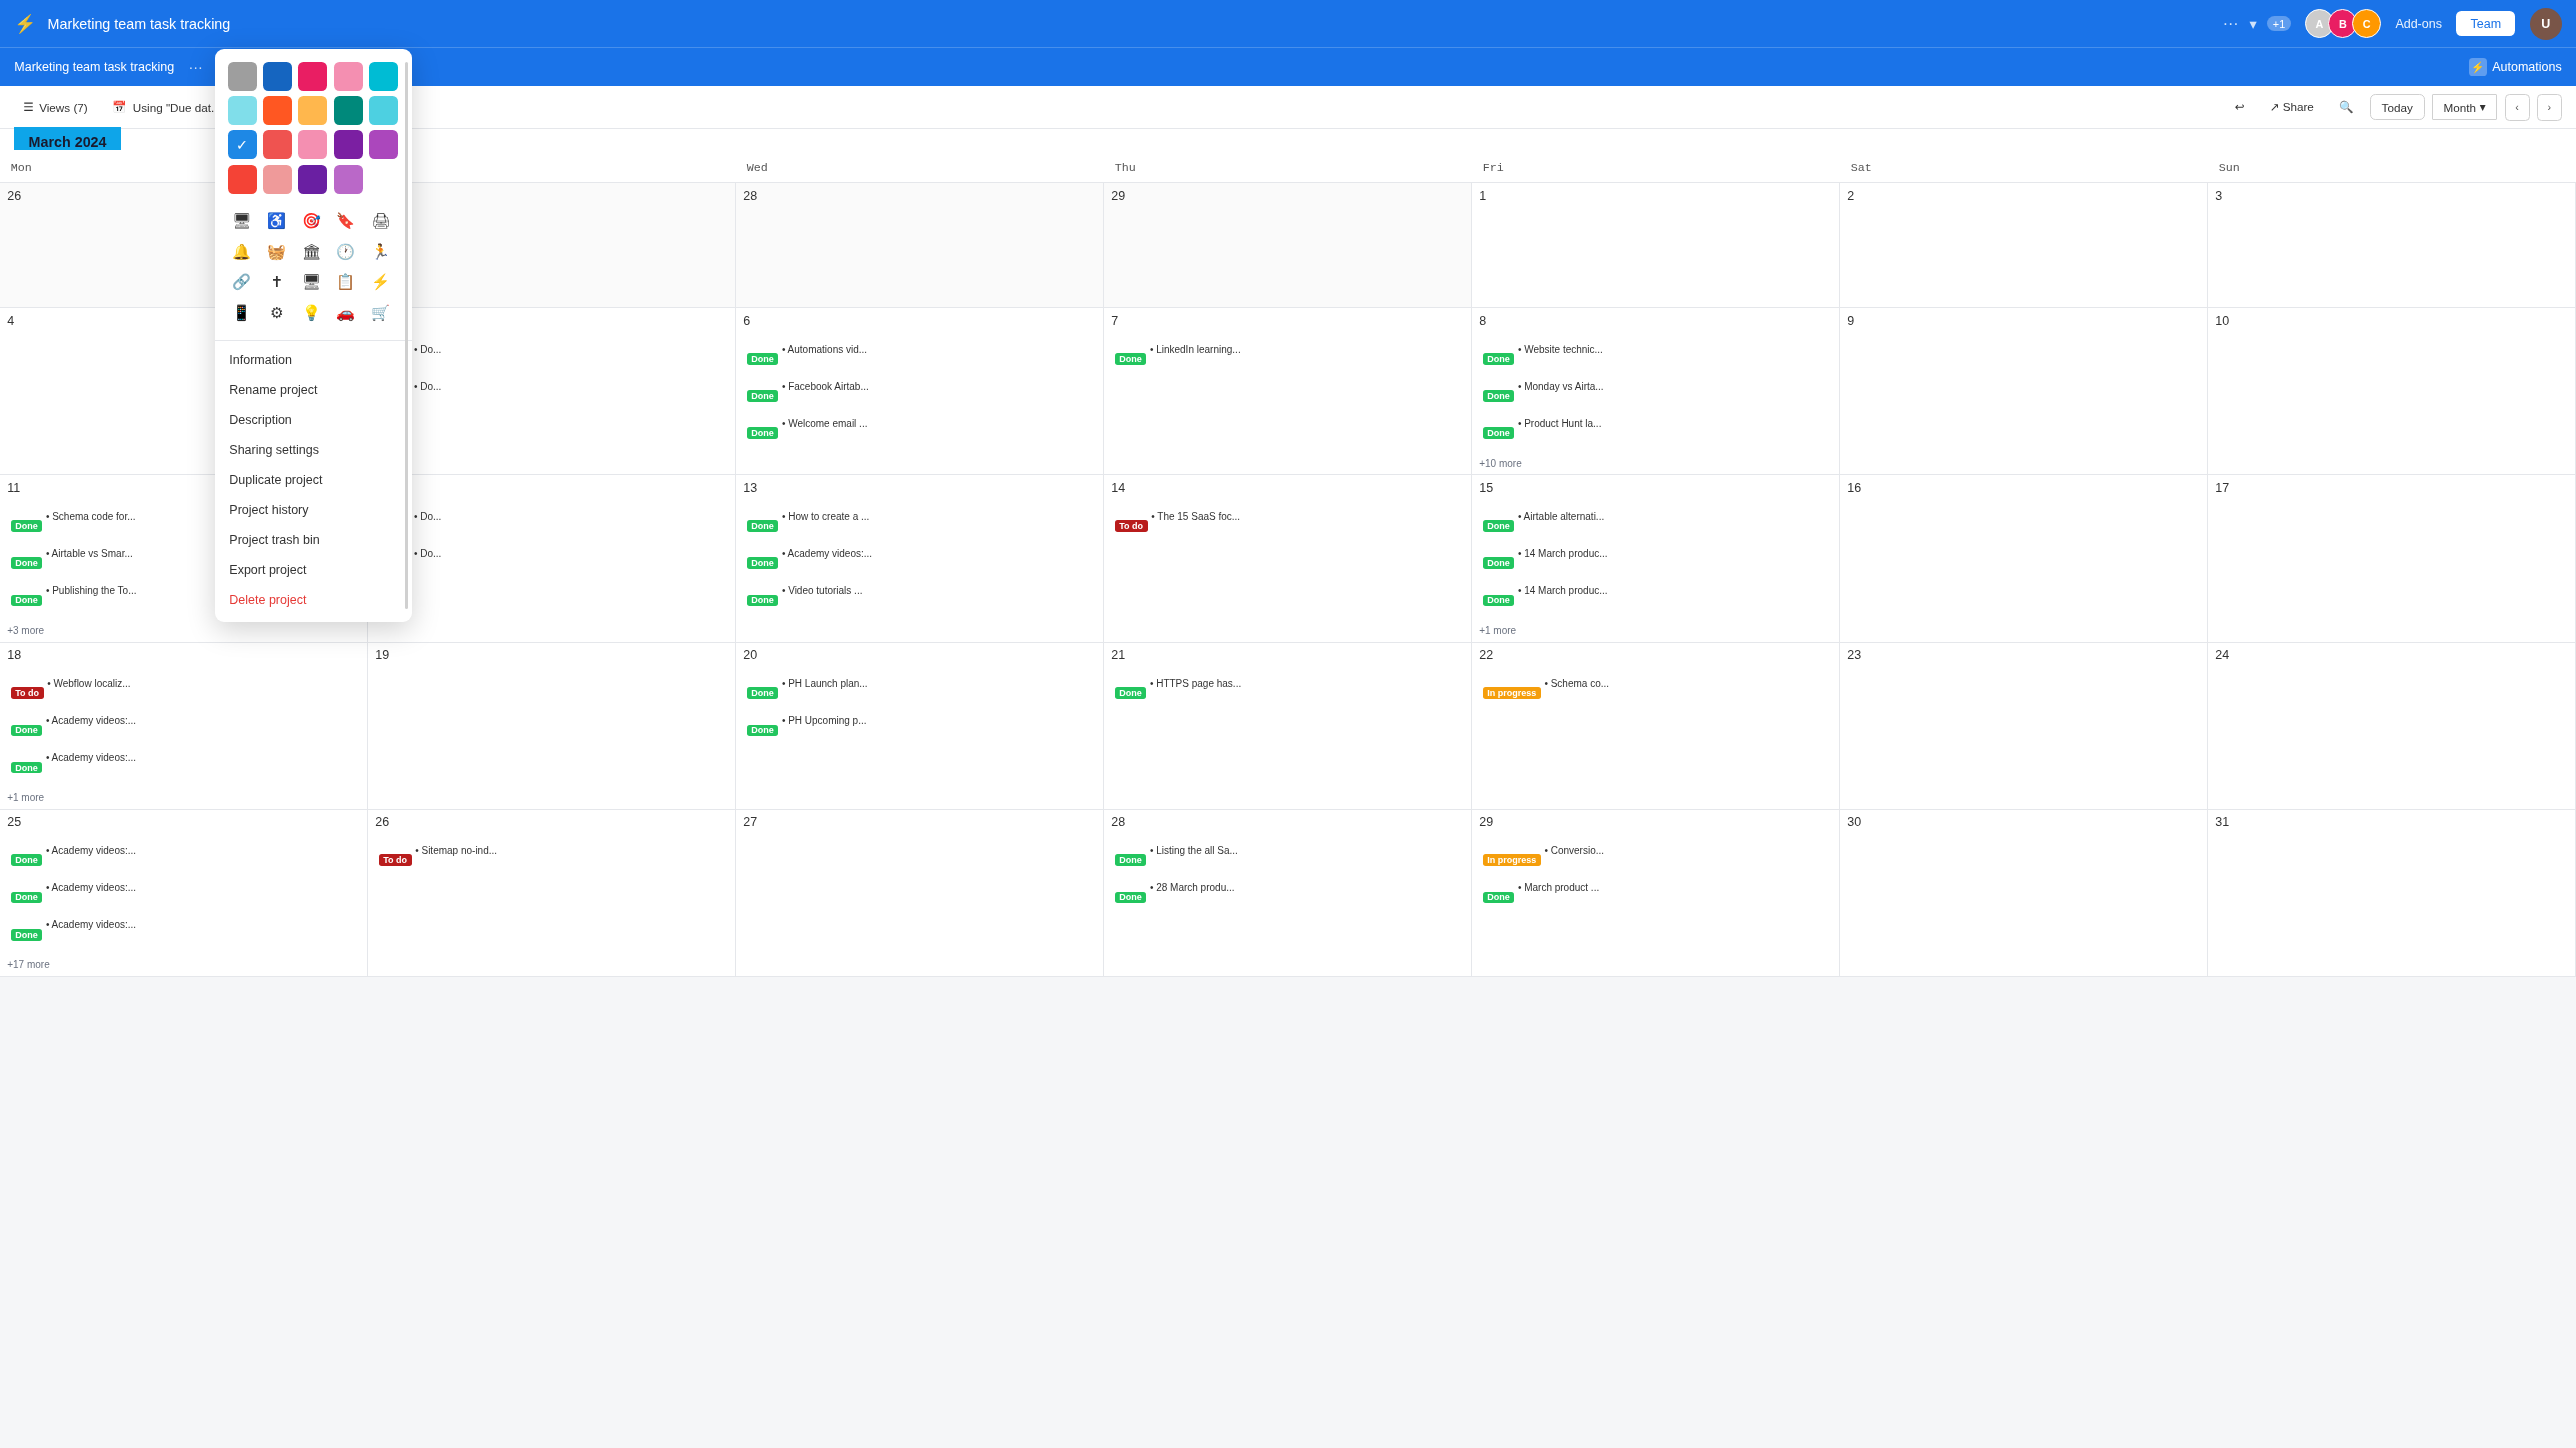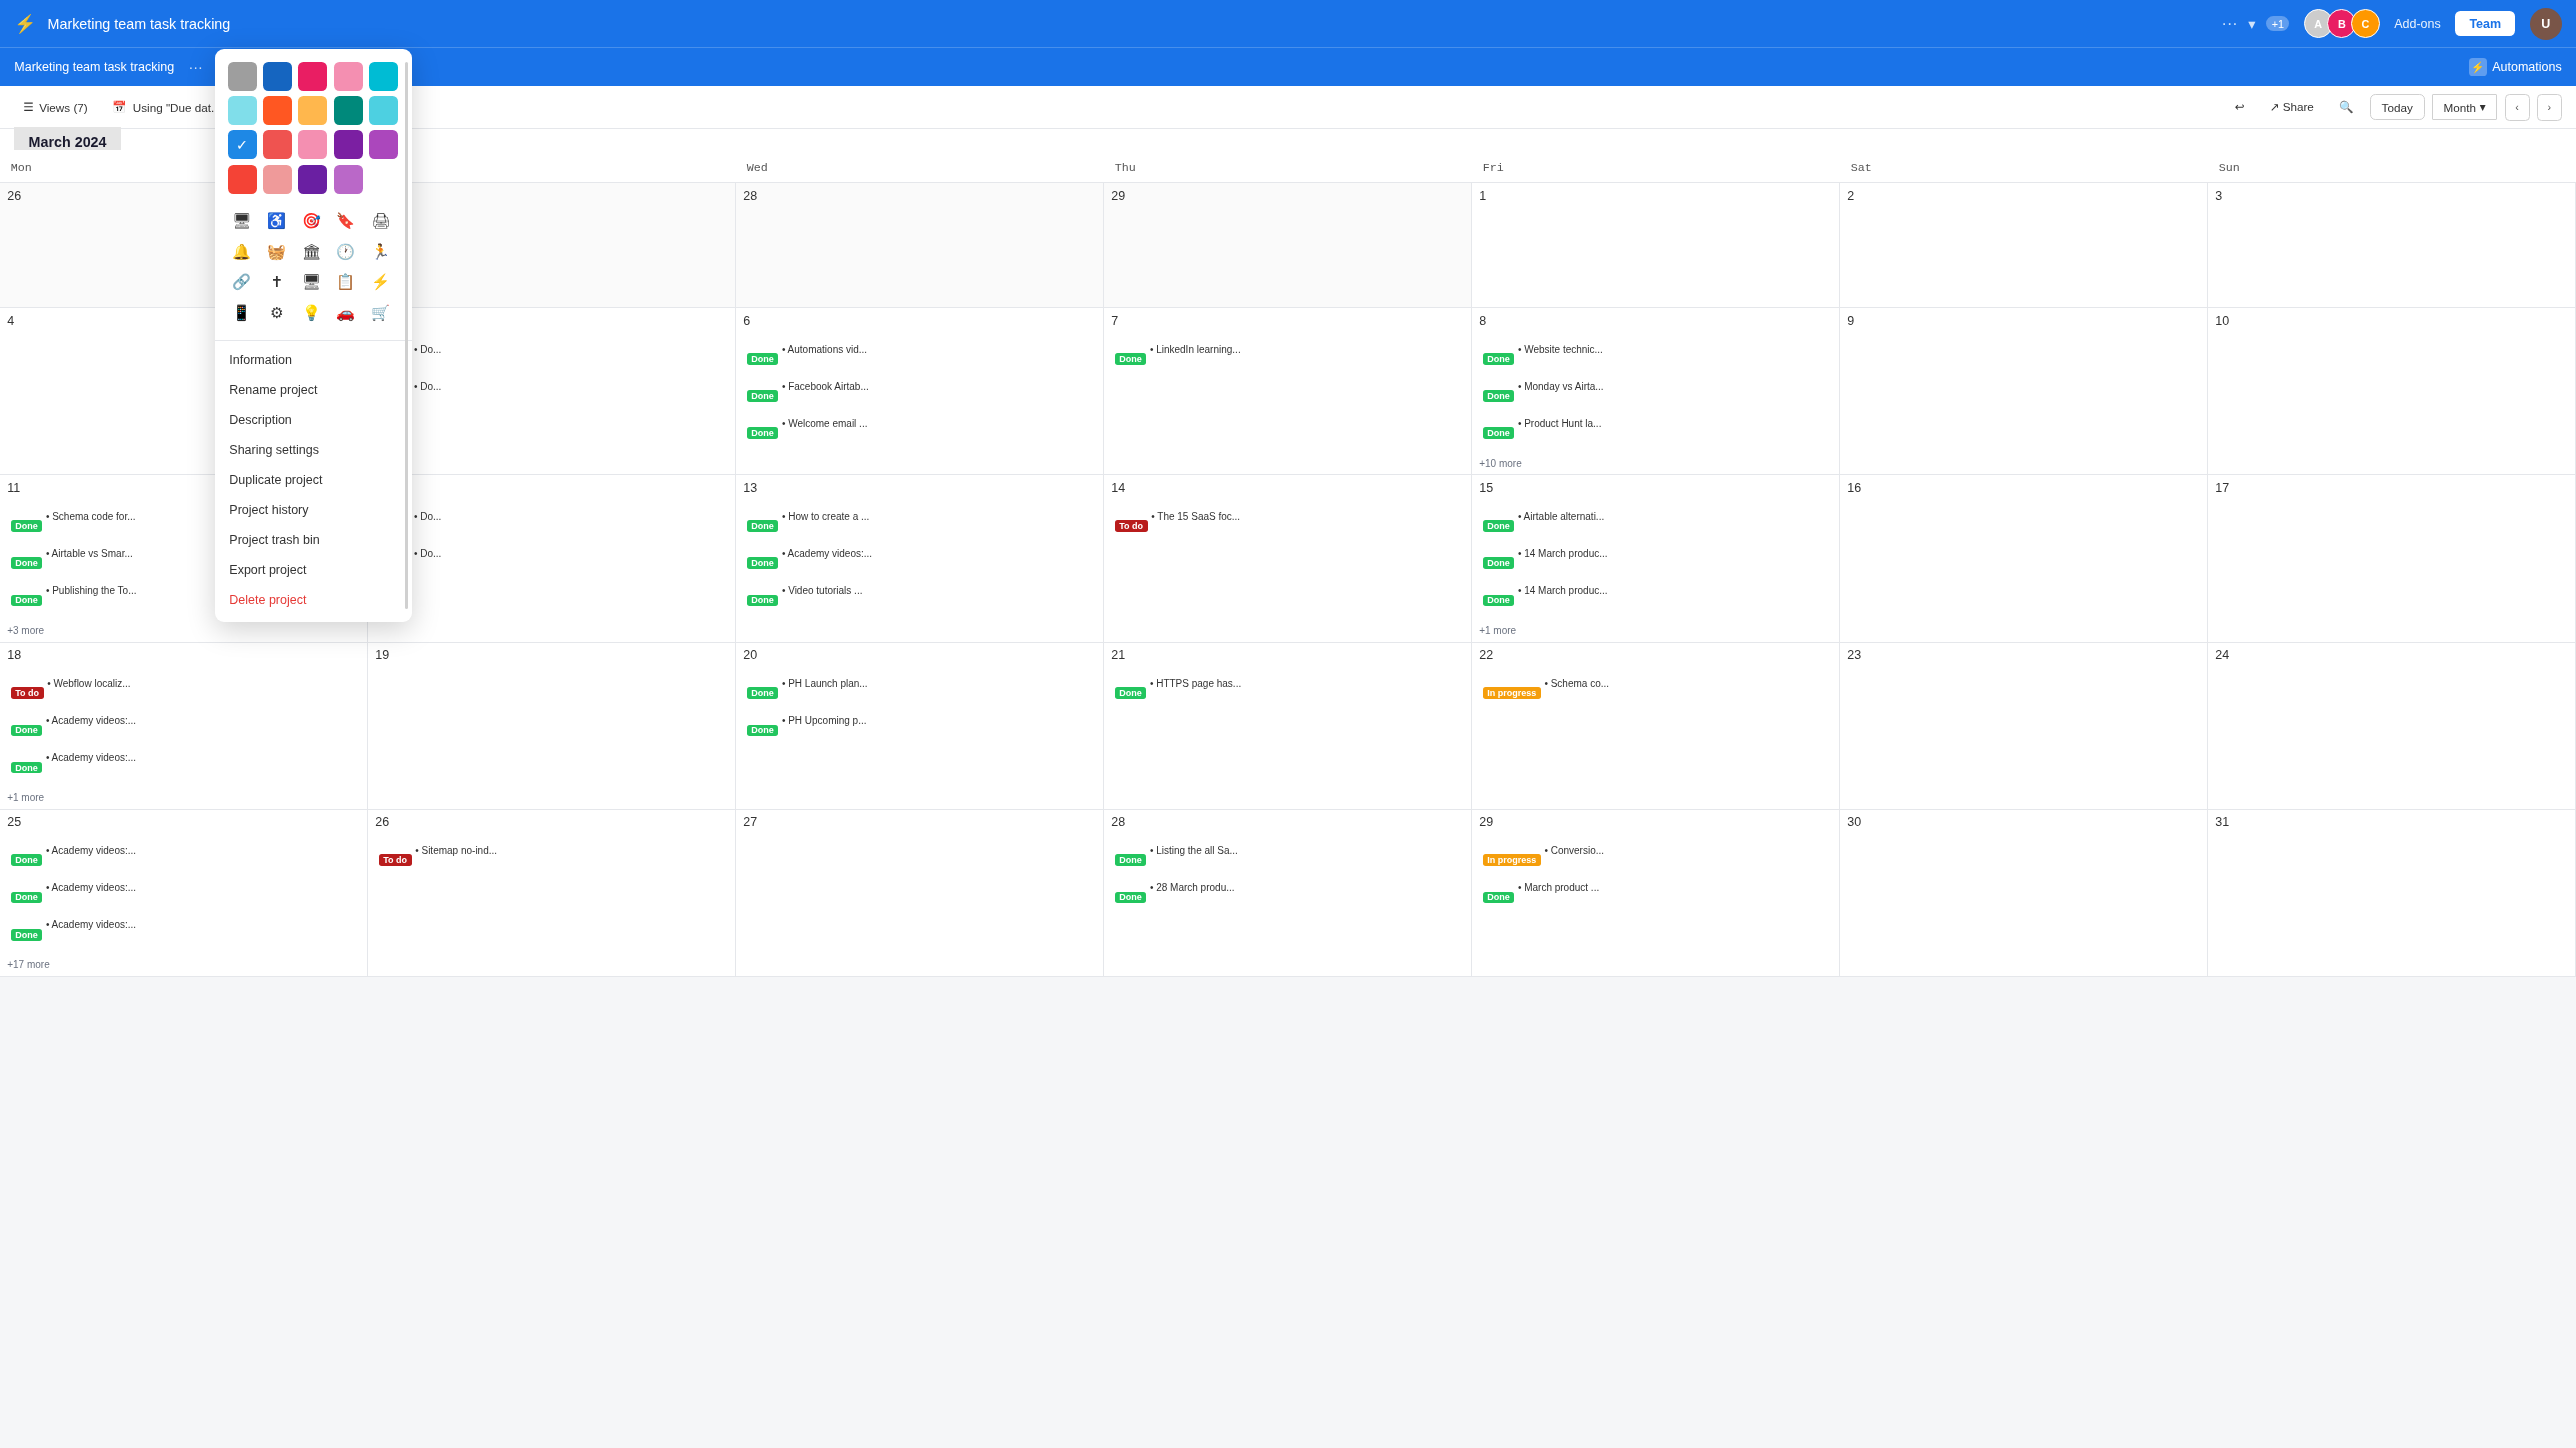--- a/index.html
+++ b/index.html
@@ -19,21 +19,21 @@
     .nav-title { color: white; font-size: 14.3px; font-weight: 500; flex: 1; }
     .nav-dots { color: white; font-size: 16px; opacity: 0.8; cursor: pointer; }
     .nav-chevron { color: white; opacity: 0.8; cursor: pointer; }
     .nav-right { display: flex; align-items: center; gap: 14.3px; margin-left: auto; }
     .nav-plus-badge { background: rgba(255,255,255,0.3); color: white; font-size: 10.8px; padding: 1.8px 5.4px; border-radius: 9px; }
     .avatar-group { display: flex; gap: -3.6px; }
     .avatar { width: 29px; height: 29px; border-radius: 50%; border: 1.8px solid white; background: #ccc; overflow: hidden; display: inline-flex; align-items: center; justify-content: center; font-size: 10.8px; font-weight: 600; color: white; }
     .avatar-a { background: #e91e63; margin-left: -5.4px; }
     .avatar-main { background: #ff9800; margin-left: -5.4px; }
     .nav-addons { color: white; font-size: 12.5px; cursor: pointer; opacity: 0.9; }
-    .nav-team-btn { background: white; color: #1a73e8; border: none; border-radius: 5.4px; padding: 5.4px 14.3px; font-size: 12.5px; font-weight: 700; cursor: pointer; }
+    .nav-team-btn { background: white; color: #1a73e8; border: none; border-radius: 5.4px; padding: 5.4px 14.3px; font-size: 12.5px; font-weight: 400; cursor: pointer; }
     .nav-user-avatar { width: 32px; height: 32px; border-radius: 50%; background: #795548; display: flex; align-items: center; justify-content: center; color: white; font-size: 12.5px; font-weight: 600; cursor: pointer; }
 
     
     .sub-nav {
       background: #1a73e8;
       height: 39px;
       display: flex;
       align-items: center;
       padding: 0 14.3px;
       gap: 14.3px;
@@ -69,21 +69,21 @@
       display: grid; grid-template-columns: repeat(7, 1fr);
       background: white;
       padding: 7.2px 0 3.6px 0;
     }
     .calendar-day-header { 
       text-align: left; padding: 3.6px 10.8px;
       font-size: 11.7px; font-weight: 500; color: #555; font-family: Liberation Mono, monospace;
     }
     .month-label { 
       padding: 7.2px 14.3px; font-size: 14.3px; font-weight: 600; color: #1a1a2e;
-      background: #e5e5e5;
+      background: #0ea5e9;
     }
     .calendar-grid {
       display: grid; grid-template-columns: repeat(7, 1fr);
       border-top: 0.9px solid #e5e7eb;
     }
     .calendar-cell {
       border-right: 0.9px solid #e5e7eb;
       border-bottom: 0.9px solid #e5e7eb;
       min-height: 125px;
       padding: 5.4px 7.2px;

